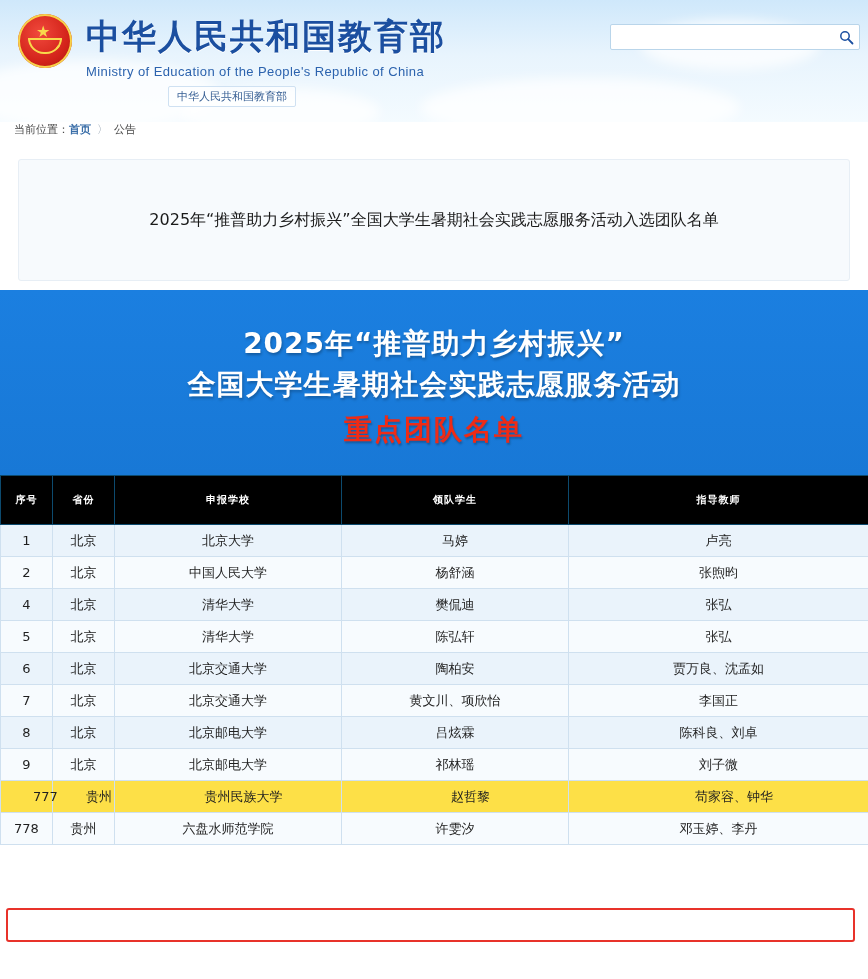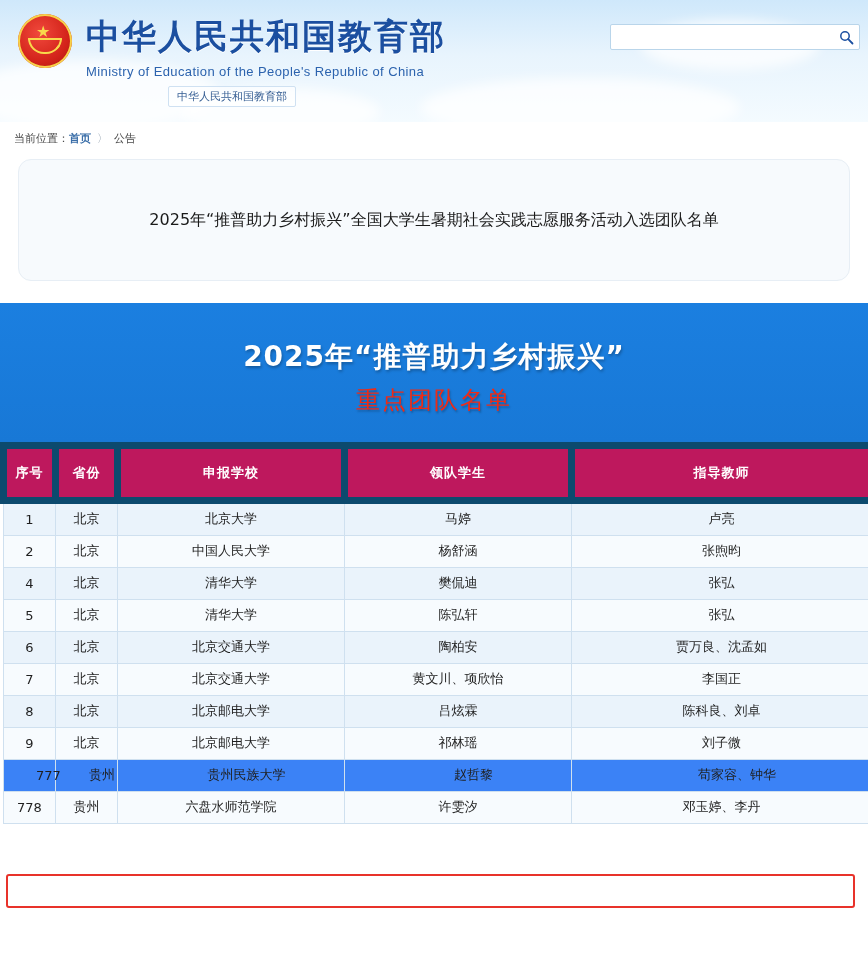--- a/index.html
+++ b/index.html
@@ -126,116 +126,116 @@
     border: 1px solid #cfe1f2;
     padding: 2px 8px;
     border-radius: 2px;
   }
 
   
   .breadcrumb-bar {
     height: 32px;
     background: #ffffff;
     display: flex;
-    align-items: center;
+    align-items: flex-start;
     padding-left: 14px;
     font-size: 11px;
     color: #666;
     border-bottom: 1px solid #ffffff;
   }
   .breadcrumb-bar .crumb { color: #4a4a4a; }
   .breadcrumb-bar .crumb.link { color: #3a6ea8; cursor: pointer; font-weight: bold; }
   .breadcrumb-bar .sep { margin: 0 6px; color: #9aa7b4; }
 
   
   .article-card {
     margin: 4px 18px 0 18px;
     background: #f7fafd;
     border: 1px solid #e7eef5;
-    border-radius: 13px;
+    border-radius: 3px;
     height: 122px;
     display: flex;
     align-items: center;
     justify-content: center;
     box-sizing: border-box;
   }
   .article-title {
     font-family: "DejaVu Sans", sans-serif;
     font-size: 16px;
     color: #1a1a1a;
     font-weight: 500;
     text-align: center;
     padding: 0 24px;
   }
 
   
   .poster {
-    margin-top: 22px;
+    margin-top: 9px;
     background: linear-gradient(180deg, #1b7fe0 0%, #1878d6 100%);
     padding: 34px 0 26px 0;
     text-align: center;
   }
   .poster .line1,
   .poster .line2 {
     font-family: "DejaVu Sans", sans-serif;
     color: #ffffff;
     font-weight: bold;
     font-size: 28px;
     letter-spacing: 1px;
     text-shadow: 1px 2px 3px rgba(0,0,0,0.28);
     line-height: 1.45;
   }
   .poster .line3 {
     font-family: "DejaVu Sans", sans-serif;
     color: #ee2b16;
-    font-weight: normal;
-    font-size: 24px;
+    font-weight: bold;
+    font-size: 28px;
     letter-spacing: 2px;
     margin-top: 6px;
     text-shadow: 1px 2px 2px rgba(0,0,0,0.25);
   }
 
   
   .table-wrap {
     position: relative;
   }
   table.roster {
     width: 100%;
     border-collapse: collapse;
     font-family: "DejaVu Sans", sans-serif;
     table-layout: fixed;
   }
   table.roster th {
-    background: #be185d;
+    background: #000000;
     color: #ffffff;
-    font-size: 13px;
+    font-size: 10px;
     font-weight: bold;
     height: 46px;
-    border: 7px solid #0c4a6e;
+    border: 1px solid #0c4a6e;
     letter-spacing: 1px;
   }
   table.roster td {
     border: 1px solid #cfe0ef;
     height: 29px;
     font-size: 13px;
     color: #1f1f1f;
     text-align: center;
     background: #eaf3fb;
   }
   table.roster tr.alt td {
     background: #f7fbfe;
   }
   col.c-seq   { width: 52px; }
   col.c-prov  { width: 62px; }
   col.c-school{ width: 227px; }
   col.c-lead  { width: 227px; }
   col.c-teach { width: 300px; }
 
   tr.highlight td {
-    background: #3b82f6;
+    background: #fde047;
     padding-left: 32px;
   }
   .hl-box {
     position: absolute;
     left: 6px;
     width: 849px;
     height: 31px;
     border: 2px solid #e8322a;
     border-radius: 3px;
     pointer-events: none;
@@ -281,20 +281,21 @@
   <span class="sep">〉</span>
   <span class="crumb">公告</span>
 </div>
 
 <div class="article-card">
   <div class="article-title">2025年“推普助力乡村振兴”全国大学生暑期社会实践志愿服务活动入选团队名单</div>
 </div>
 
 <div class="poster">
   <div class="line1">2025年“推普助力乡村振兴”</div>
+  <div class="line2">全国大学生暑期社会实践志愿服务活动</div>
   <div class="line3">重点团队名单</div>
 </div>
 
 <div class="table-wrap">
   <table class="roster">
     <colgroup>
       <col class="c-seq">
         <col class="c-prov">
         <col class="c-school">
         <col class="c-lead">

